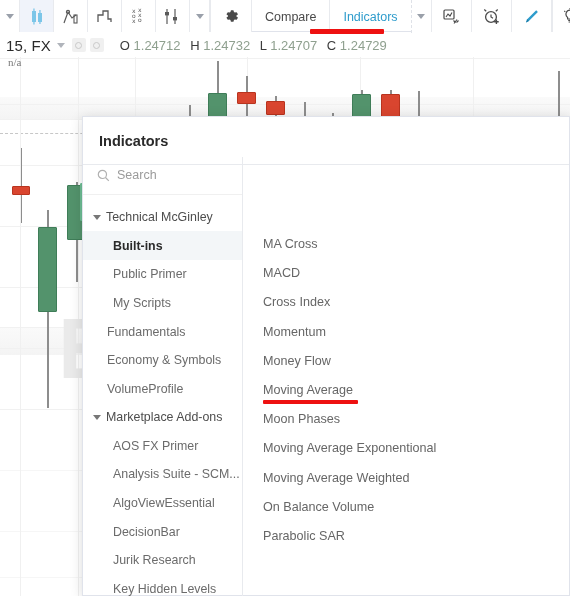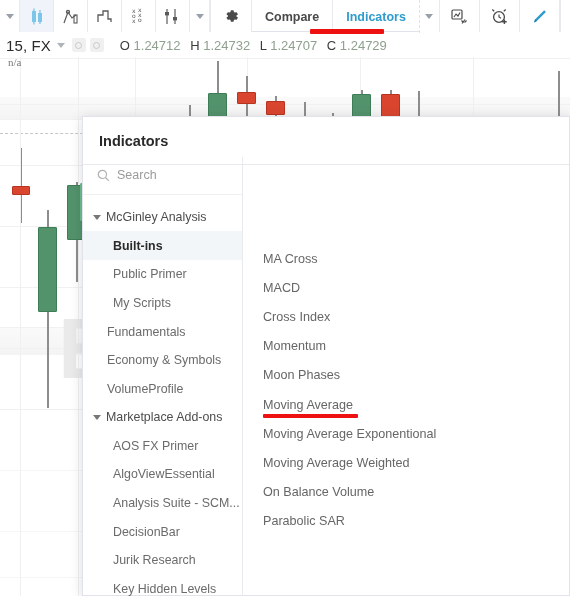--- a/index.html
+++ b/index.html
@@ -28,21 +28,21 @@
   .tb-btn.sep-left { border-left:1px solid #e8eaee; }
   .tb-btn.active { background:#f0f3fa; }
   .tb-caret { min-width:20px; padding:0 4px; }
   .caret {
     width:0;height:0;border-left:4px solid transparent;border-right:4px solid transparent;
     border-top:5px solid #9aa0aa;
   }
   .tb-text {
     font-size:12.5px; color:#4a4a4a; padding:0 13px; white-space:nowrap;
     display:flex;align-items:center;height:33px;border-right:1px solid #e8eaee;
-    border-left:1px solid #e8eaee; cursor:pointer;font-weight:bold;
+    border-left:1px solid #e8eaee; cursor:pointer;
   }
   .tb-text.accent { color:#2e9ccc; border-right:1px dashed #dfe2e8; }
   .tb-nb { border-left:none; }
 
   svg.ic { display:block; }
 
   
   .redbar { position:absolute; background:#ee1111; border-radius:1px; }
 
   
@@ -316,21 +316,21 @@
         <div class="search-row">
           <svg width="13" height="13" viewBox="0 0 13 13">
             <circle cx="5.4" cy="5.4" r="4.1" fill="none" stroke="#b0b0b0" stroke-width="1.2"></circle>
             <path d="M8.5 8.5 L11.8 11.8" stroke="#b0b0b0" stroke-width="1.2"></path>
           </svg>
           <span class="search-txt">Search</span>
         </div>
         <div class="nav" id="navlist">
             <div class="nav-item group">
               <span class="tri open"></span>
-              <span>McGinley Analysis</span>
+              <span>Technical McGinley</span>
             </div>
             <div class="nav-item child sel">
               <span>Built-ins</span>
             </div>
             <div class="nav-item child">
               <span>Public Primer</span>
             </div>
             <div class="nav-item child">
               <span>My Scripts</span>
             </div>
@@ -344,24 +344,24 @@
               <span>VolumeProfile</span>
             </div>
             <div class="nav-item group">
               <span class="tri open"></span>
               <span>Marketplace Add-ons</span>
             </div>
             <div class="nav-item child">
               <span>AOS FX Primer</span>
             </div>
             <div class="nav-item child">
+              <span>Analysis Suite - SCM...</span>
+            </div>
+            <div class="nav-item child">
               <span>AlgoViewEssential</span>
-            </div>
-            <div class="nav-item child">
-              <span>Analysis Suite - SCM...</span>
             </div>
             <div class="nav-item child">
               <span>DecisionBar</span>
             </div>
             <div class="nav-item child">
               <span>Jurik Research</span>
             </div>
             <div class="nav-item child">
               <span>Key Hidden Levels</span>
             </div>
@@ -376,27 +376,30 @@
             <div class="ind-item">
               <span>MACD</span>
             </div>
             <div class="ind-item">
               <span>Cross Index</span>
             </div>
             <div class="ind-item">
               <span>Momentum</span>
             </div>
             <div class="ind-item">
-              <span>Moon Phases</span>
+              <span>Money Flow</span>
             </div>
             <div class="ind-item">
               <span>Moving Average</span>
               <span class="redbar2" style="left: 0px; bottom: 1px; width: 95px;"></span>
             </div>
             <div class="ind-item">
+              <span>Moon Phases</span>
+            </div>
+            <div class="ind-item">
               <span>Moving Average Exponentional</span>
             </div>
             <div class="ind-item">
               <span>Moving Average Weighted</span>
             </div>
             <div class="ind-item">
               <span>On Balance Volume</span>
             </div>
             <div class="ind-item">
               <span>Parabolic SAR</span>

